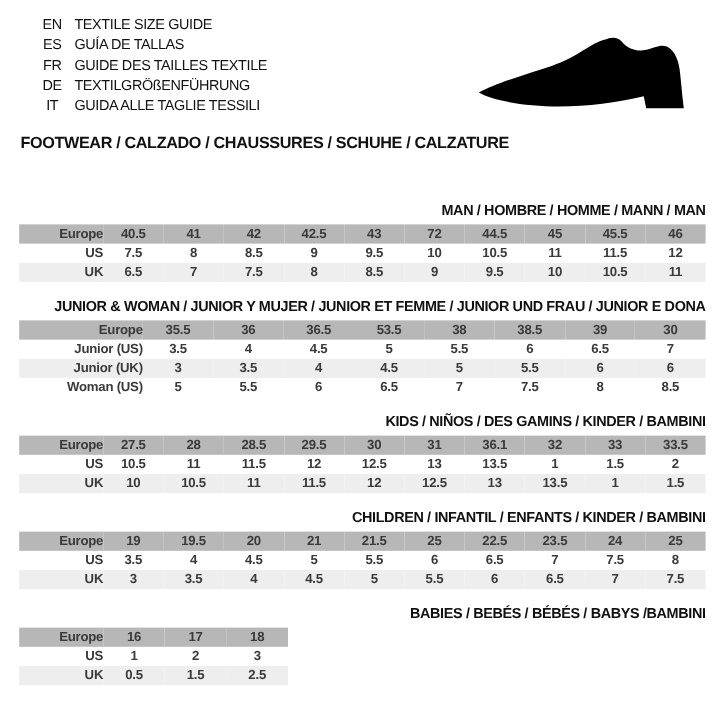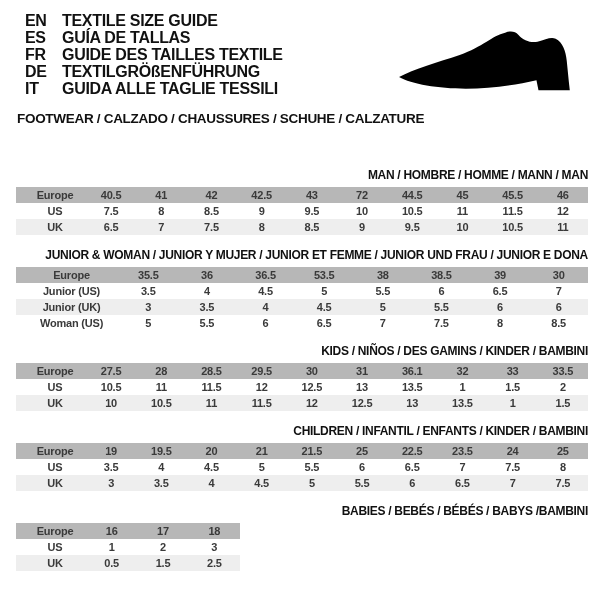--- a/index.html
+++ b/index.html
@@ -8,22 +8,22 @@
     --text-dark:#111111;
     --table-text:#3a3a3a;
   }
   html,body{margin:0;padding:0;background:#ffffff;}
   body{width:600px;height:600px;overflow:hidden;
        font-family:"Liberation Sans", sans-serif;-webkit-font-smoothing:antialiased;}
   .page{position:relative;width:600px;height:600px;background:#fff;}
 
   
   .lang-block{position:absolute;top:12px;left:25px;}
-  .lang-row{display:flex;line-height:17px;font-size:16px;font-weight:bold;
-            color:var(--text-dark);letter-spacing:-0.3px;}
+  .lang-row{display:flex;line-height:17px;font-size:12px;font-weight:normal;
+            color:var(--text-dark);letter-spacing:-0.3px;text-align:center;}
   .lang-code{width:37px;flex:0 0 37px;}
   .lang-label{white-space:nowrap;}
 
   
   .shoe{position:absolute;top:28px;left:393px;width:197px;height:74px;}
   .shoe svg{display:block;width:100%;height:100%;}
 
   
   .category-line{position:absolute;top:111px;left:17px;font-size:13.5px;
                  font-weight:bold;color:var(--text-dark);letter-spacing:-0.3px;
@@ -31,21 +31,21 @@
 
   
   .sections{position:absolute;top:168px;left:16px;width:572px;}
   .section{margin-bottom:13px;}
   .section-title{font-size:12px;font-weight:bold;color:var(--text-dark);
                  letter-spacing:-0.3px;margin-bottom:5px;white-space:nowrap;text-align:right;}
   table.size-table{border-collapse:collapse;table-layout:fixed;width:572px;
                    font-size:11px;font-weight:bold;color:var(--table-text);
                    letter-spacing:-0.2px;}
   table.size-table td{height:16px;padding:0;text-align:center;vertical-align:middle;}
-  table.size-table td.row-label{text-align:center;padding-left:8px;width:62px;}
+  table.size-table td.row-label{text-align:right;padding-left:8px;width:62px;}
   table.size-table tr.header-row{background:var(--header-bg);}
   table.size-table tr:nth-child(odd):not(.header-row){background:var(--alt-bg);}
   .section-junior table.size-table td.row-label{width:95px;}
   .section-babies table.size-table{width:224px;}
 </style>
 </head>
 <body>
 
 <div class="page">
 

